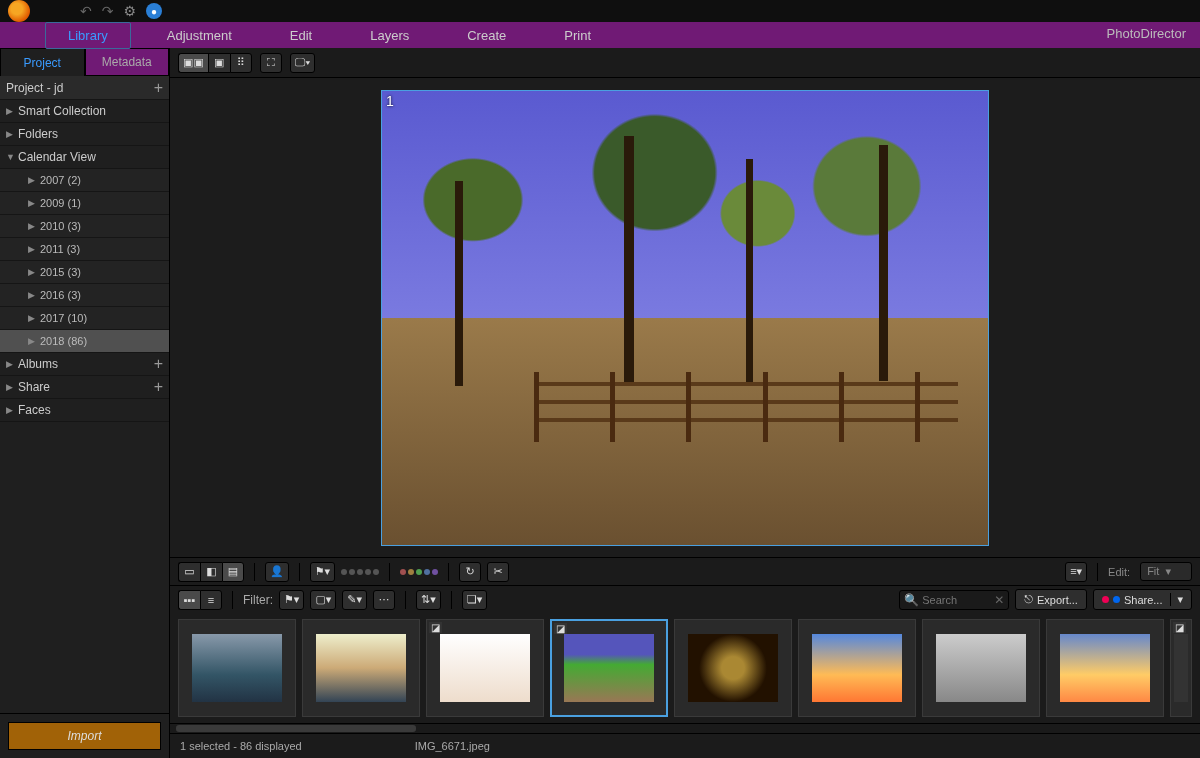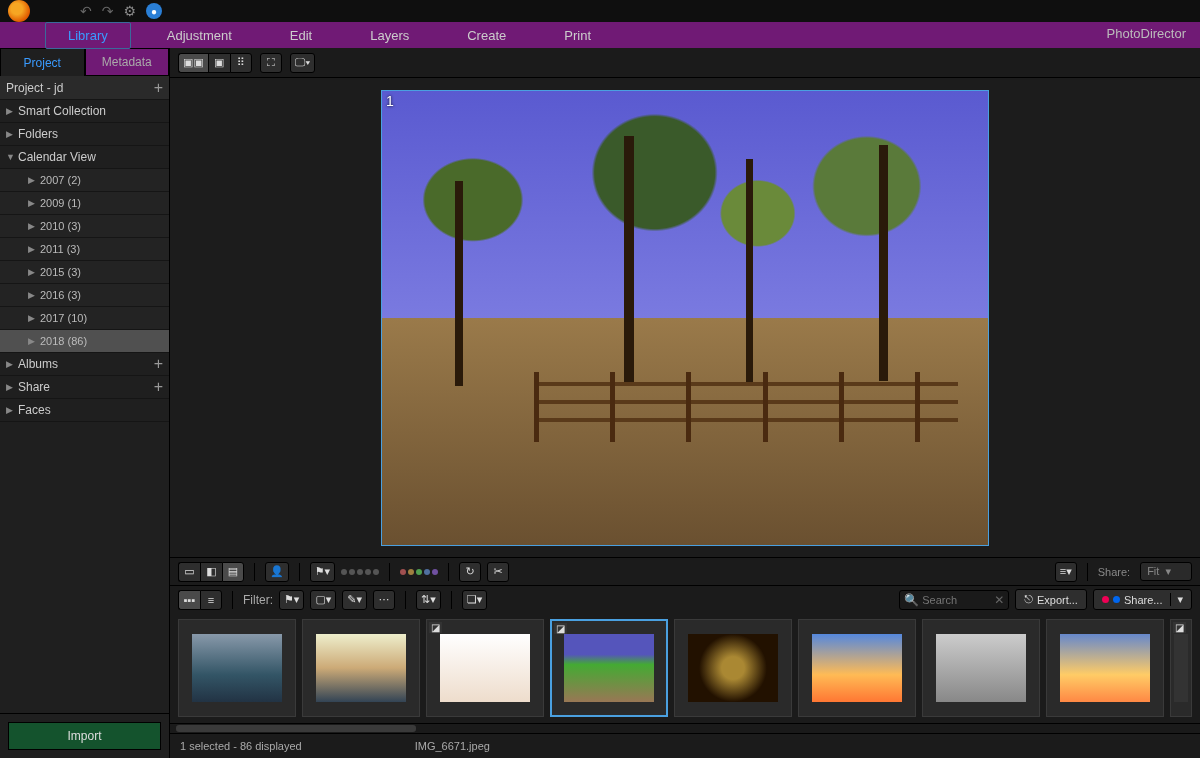--- a/index.html
+++ b/index.html
@@ -101,26 +101,27 @@
 .tree-row.sub { padding-left: 28px; font-size: 11px; color: #bbb; background:#232323;}
 .tree-row.selected { background: #505050; }
 .tree-row .arrow { width: 12px; color: #888; font-size: 9px; }
 .tree-row .plus { margin-left: auto; color: #999; font-size: 16px; }
 .import-area {
   padding: 8px;
   border-top: 1px solid #000;
 }
 .import-btn {
   width: 100%;
-  background: #14532d;
+  background: #a16207;
   border: 1px solid #000;
   color: #ddd;
   padding: 6px 0;
   cursor: pointer;
   font-size: 12px;
+  font-style: italic;
 }
 
 .content {
   flex: 1;
   display: flex;
   flex-direction: column;
   background: #181818;
 }
 .toolbar {
   height: 30px;
@@ -419,21 +420,21 @@
         <span class="dot" style="background:#50a050"></span>
         <span class="dot" style="background:#5070a0"></span>
         <span class="dot" style="background:#7050a0"></span>
       </div>
       <div class="sep"></div>
       <div class="tbtn">↻</div>
       <div class="tbtn">✂</div>
       <div class="spacer"></div>
       <div class="tbtn">≡▾</div>
       <div class="sep"></div>
-      <span class="zoom-label">Share:</span>
+      <span class="zoom-label">Edit:</span>
       <div class="zoom-sel"><span>Fit</span> &nbsp;▾</div>
     </div>
 
     <div class="lower-bar">
       <div class="tbtn-group">
         <div class="tbtn active">▪▪▪</div>
         <div class="tbtn">≡</div>
       </div>
       <div class="sep"></div>
       <span style="color:#aaa">Filter:</span>

